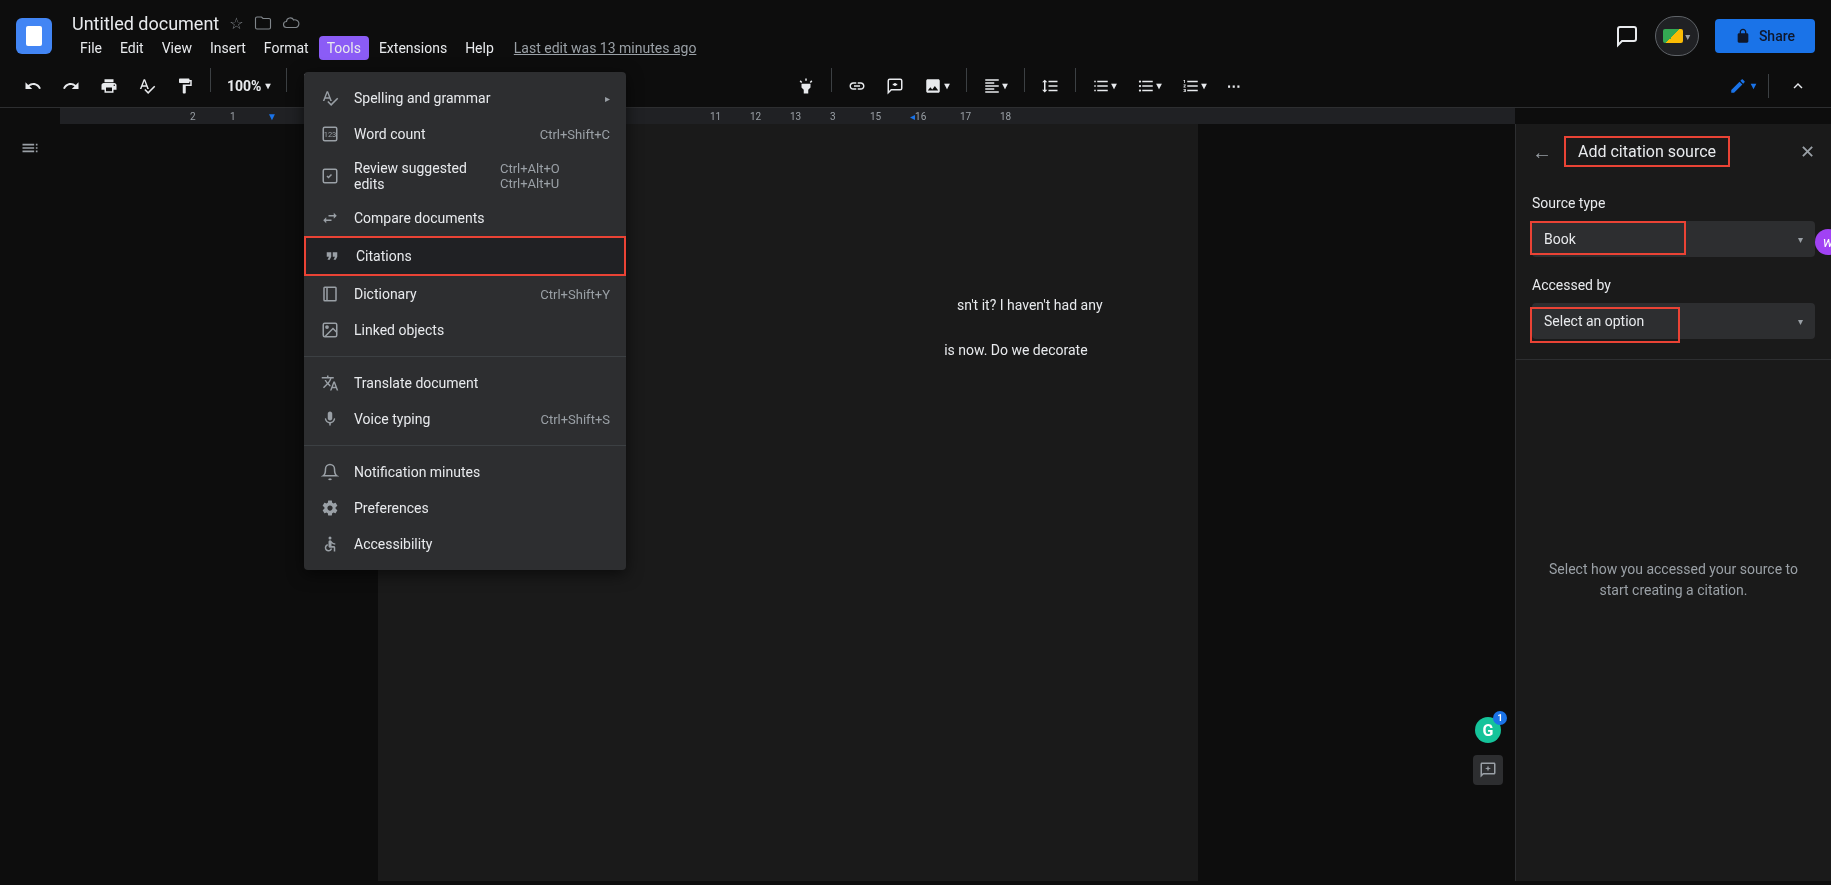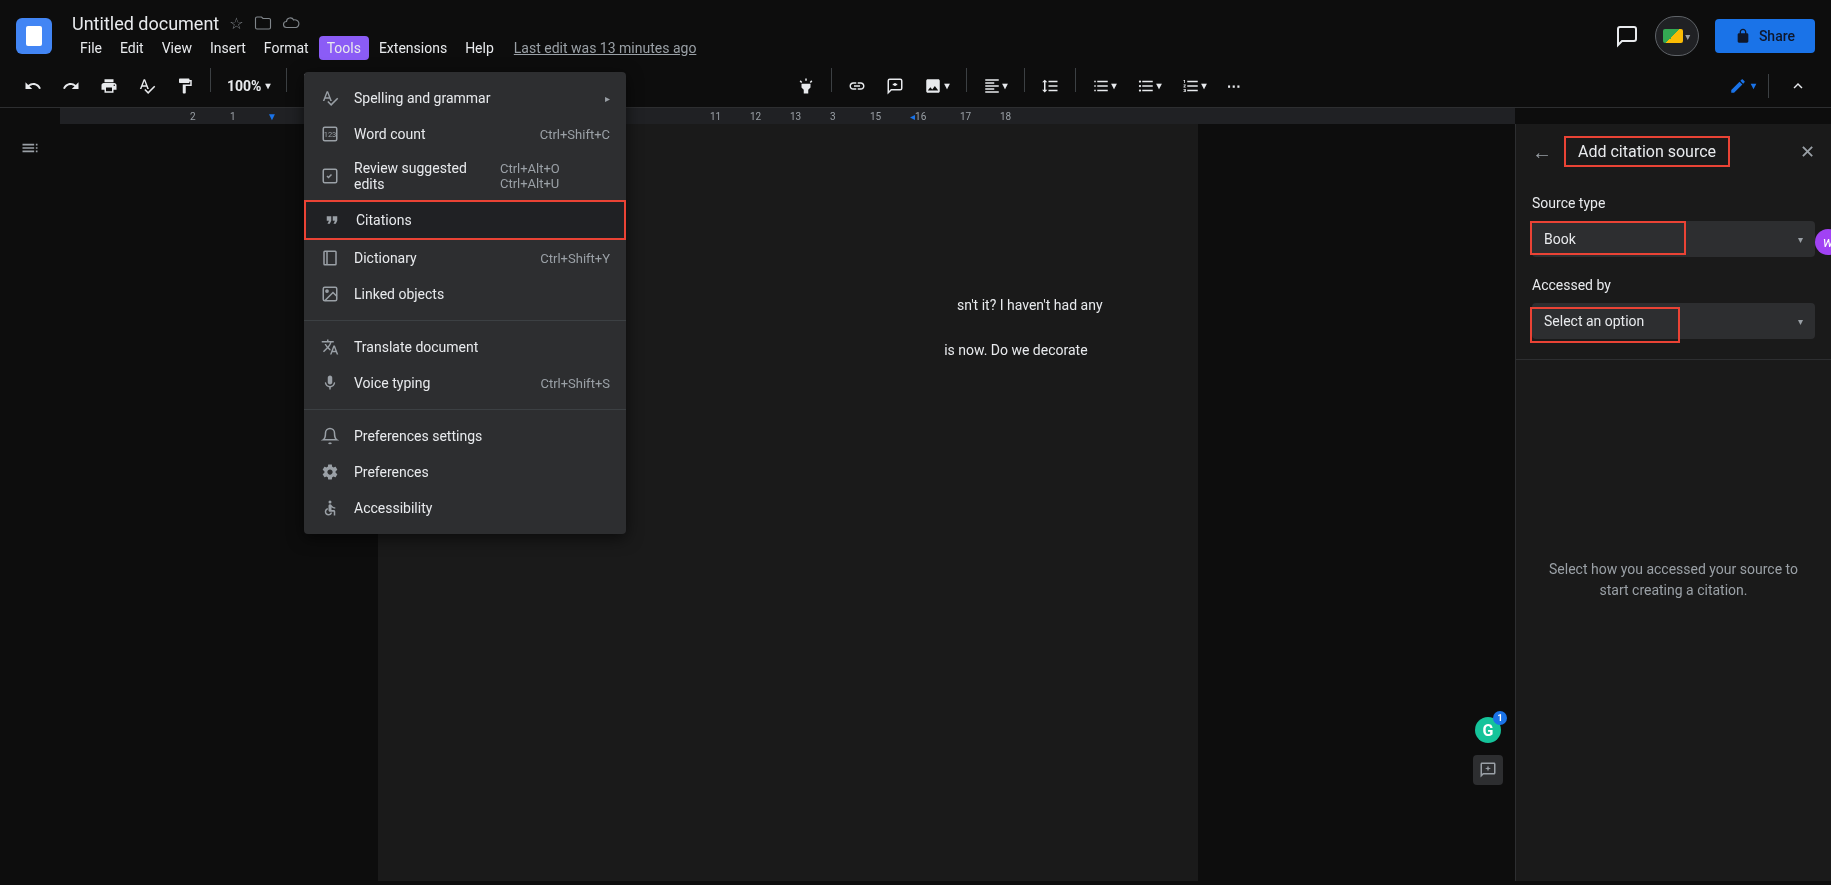--- a/index.html
+++ b/index.html
@@ -702,20 +702,28 @@
   <div class="dropdown-item">
     <span class="dropdown-icon">
         <svg width="18" height="18" viewBox="0 0 24 24" fill="none" stroke="currentColor" stroke-width="2">
           <rect x="3" y="3" width="18" height="18" rx="2"></rect>
           <path d="M8 12l2 2 4-4"></path>
         </svg>
       </span>
     <span>Review suggested edits</span>
     <span class="dropdown-shortcut">Ctrl+Alt+O Ctrl+Alt+U</span>
   </div>
+  <div class="dropdown-item">
+    <span class="dropdown-icon">
+        <svg width="18" height="18" viewBox="0 0 24 24" fill="currentColor">
+          <path d="M6.99 11L3 15l3.99 4v-3H14v-2H6.99v-3zM21 9l-3.99-4v3H10v2h7.01v3L21 9z"></path>
+        </svg>
+      </span>
+    <span>Compare documents</span>
+  </div>
   <div class="dropdown-item highlighted">
     <span class="dropdown-icon">
         <svg width="18" height="18" viewBox="0 0 24 24" fill="currentColor">
           <path d="M6 17h3l2-4V7H5v6h3zm8 0h3l2-4V7h-6v6h3z"></path>
         </svg>
       </span>
     <span>Citations</span>
   </div>
   <div class="dropdown-item">
     <span class="dropdown-icon">
@@ -755,21 +763,21 @@
     <span>Voice typing</span>
     <span class="dropdown-shortcut">Ctrl+Shift+S</span>
   </div>
   <div class="dropdown-divider"></div>
   <div class="dropdown-item">
     <span class="dropdown-icon">
         <svg width="18" height="18" viewBox="0 0 24 24" fill="none" stroke="currentColor" stroke-width="2">
           <path d="M18 8A6 6 0 0 0 6 8c0 7-3 9-3 9h18s-3-2-3-9M13.73 21a2 2 0 0 1-3.46 0"></path>
         </svg>
       </span>
-    <span>Preferences settings</span>
+    <span>Notification minutes</span>
   </div>
   <div class="dropdown-item">
     <span class="dropdown-icon">
         <svg width="18" height="18" viewBox="0 0 24 24" fill="currentColor">
           <path d="M19.43 12.98c.04-.32.07-.64.07-.98s-.03-.66-.07-.98l2.11-1.65c.19-.15.24-.42.12-.64l-2-3.46c-.12-.22-.39-.3-.61-.22l-2.49 1c-.52-.4-1.08-.73-1.69-.98l-.38-2.65C14.46 2.18 14.25 2 14 2h-4c-.25 0-.46.18-.49.42l-.38 2.65c-.61.25-1.17.59-1.69.98l-2.49-1c-.23-.09-.49 0-.61.22l-2 3.46c-.13.22-.07.49.12.64l2.11 1.65c-.04.32-.07.65-.07.98s.03.66.07.98l-2.11 1.65c-.19.15-.24.42-.12.64l2 3.46c.12.22.39.3.61.22l2.49-1c.52.4 1.08.73 1.69.98l.38 2.65c.03.24.24.42.49.42h4c.25 0 .46-.18.49-.42l.38-2.65c.61-.25 1.17-.59 1.69-.98l2.49 1c.23.09.49 0 .61-.22l2-3.46c.12-.22.07-.49-.12-.64l-2.11-1.65zM12 15.5c-1.93 0-3.5-1.57-3.5-3.5s1.57-3.5 3.5-3.5 3.5 1.57 3.5 3.5-1.57 3.5-3.5 3.5z"></path>
         </svg>
       </span>
     <span>Preferences</span>
   </div>
   <div class="dropdown-item">

